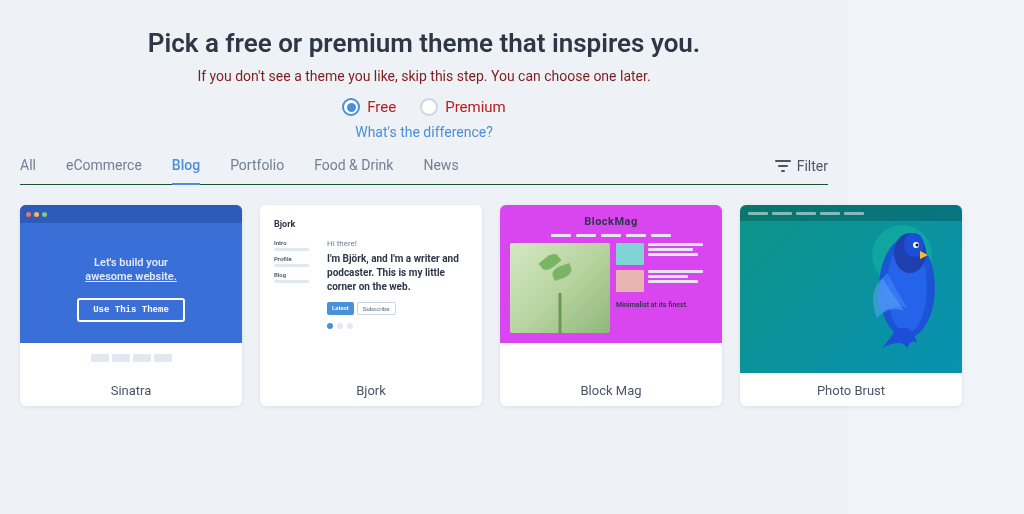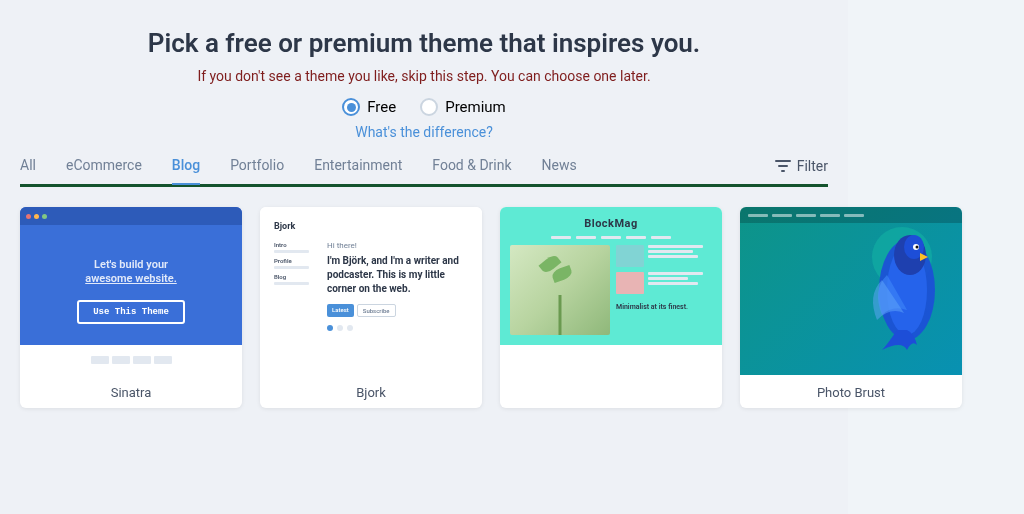--- a/index.html
+++ b/index.html
@@ -36,21 +36,21 @@
       display: flex;
       align-items: center;
       gap: 24px;
       margin-bottom: 8px;
     }
     .radio-option {
       display: flex;
       align-items: center;
       gap: 7px;
       font-size: 15px;
-      color: #000000;
+      color: #b91c1c;
       cursor: pointer;
     }
     .radio-circle {
       width: 18px;
       height: 18px;
       border-radius: 50%;
       border: 2px solid #4a90d9;
       display: flex;
       align-items: center;
       justify-content: center;
@@ -76,21 +76,21 @@
       text-decoration: none;
       margin-bottom: 17px;
       cursor: pointer;
     }
     .tabs-row {
       display: flex;
       align-items: center;
       width: 100%;
       max-width: 980px;
       margin-bottom: 20px;
-      border-bottom: 3px solid #14532d;
+      border-bottom: 1px solid #14532d;
       padding-bottom: 0;
       position: relative;
     }
     .tabs-list {
       display: flex;
       align-items: center;
       gap: 30px;
       flex: 1;
     }
     .tab-item {
@@ -271,21 +271,21 @@
     }
     .bjork-dot {
       width: 6px;
       height: 6px;
       border-radius: 50%;
       background: #e2e8f0;
     }
     .bjork-dot.active { background: #4a90d9; }
     
     .blockmag-preview {
-      background: #5eead4;
+      background: #d946ef;
       padding: 10px;
       display: flex;
       flex-direction: column;
     }
     .blockmag-header {
       text-align: center;
       margin-bottom: 6px;
     }
     .blockmag-title {
       font-size: 11px;
@@ -436,21 +436,20 @@
   </div>
 
   <a class="diff-link">What's the difference?</a>
 
   <div class="tabs-row">
     <div class="tabs-list">
       <div class="tab-item">All</div>
       <div class="tab-item">eCommerce</div>
       <div class="tab-item active">Blog</div>
       <div class="tab-item">Portfolio</div>
-      <div class="tab-item">Entertainment</div>
       <div class="tab-item">Food &amp; Drink</div>
       <div class="tab-item">News</div>
     </div>
     <div class="filter-btn">
       <div class="filter-icon">
         <svg width="16" height="12" viewBox="0 0 16 12">
           <rect y="0" width="16" height="2" rx="1" fill="#4a5568"></rect>
           <rect x="3" y="5" width="10" height="2" rx="1" fill="#4a5568"></rect>
           <rect x="6" y="10" width="4" height="2" rx="1" fill="#4a5568"></rect>
         </svg>
@@ -557,20 +556,21 @@
                   <div class="blockmag-article-line" style="width:55px;"></div>
                   <div class="blockmag-article-line" style="width:40px;"></div>
                   <div class="blockmag-article-line" style="width:50px;"></div>
                 </div>
               </div>
               <div class="blockmag-caption">Minimalist at its finest.</div>
             </div>
           </div>
         </div>
       </div>
+      <div class="theme-label">Block Mag</div>
     </div>
 
     <div class="theme-card">
       <div class="theme-preview">
         <div class="photobrust-preview">
           <div class="photobrust-topbar">
             <div class="photobrust-nav-dot"></div>
             <div class="photobrust-nav-dot"></div>
             <div class="photobrust-nav-dot"></div>
             <div class="photobrust-nav-dot"></div>

